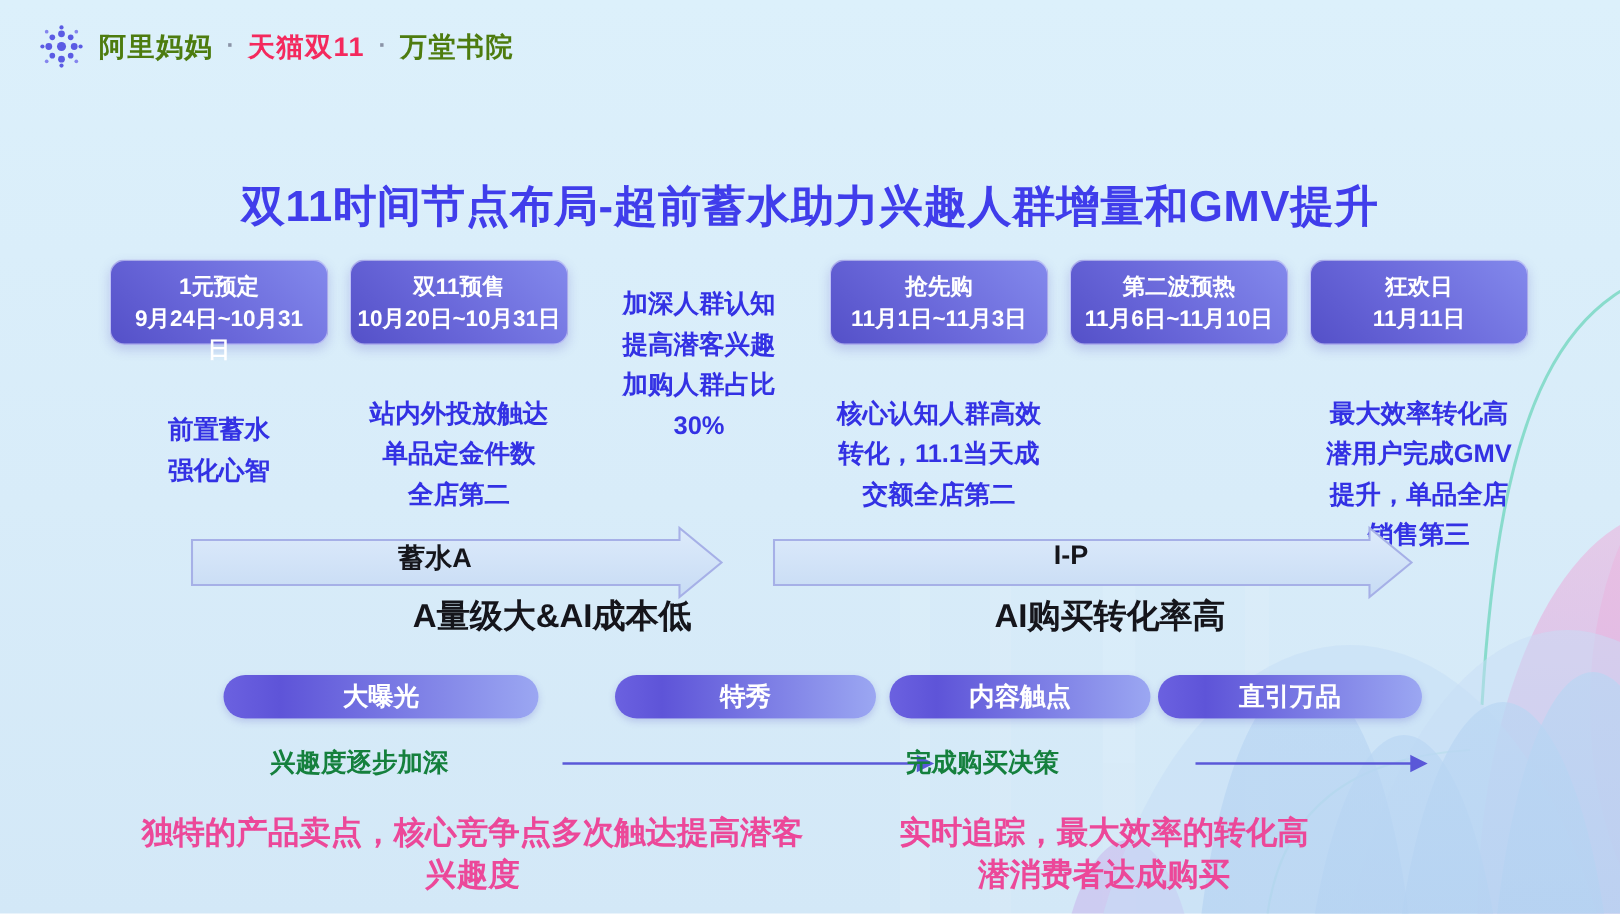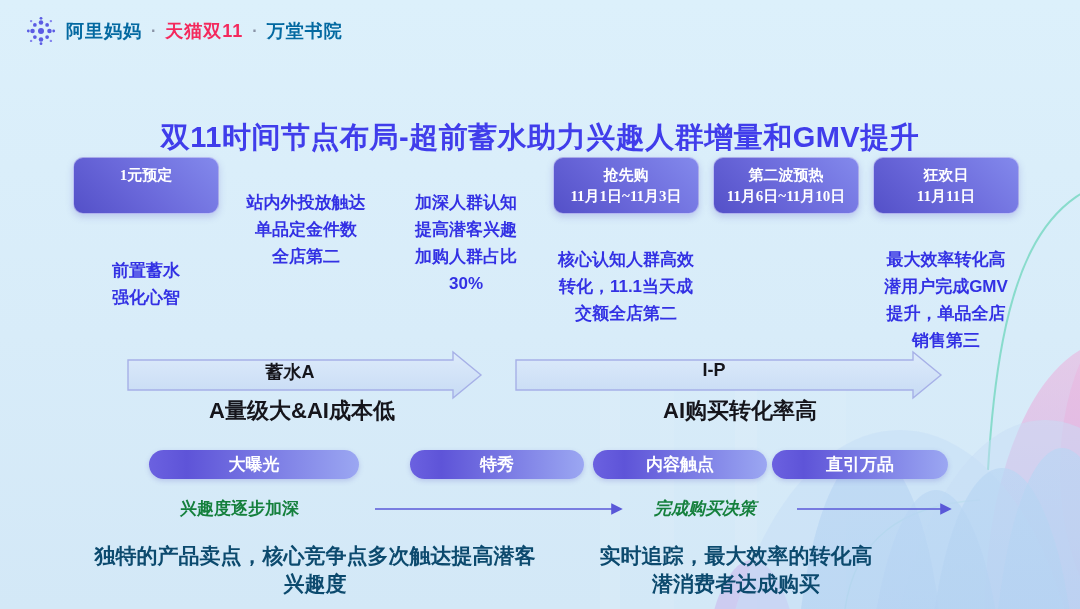--- a/index.html
+++ b/index.html
@@ -5,35 +5,35 @@
   html,body{margin:0;padding:0;}
   body{
     width:1080px;height:609px;position:relative;overflow:hidden;
     background:linear-gradient(180deg,#dcf0fb 0%,#d8ecf9 55%,#d3e8f7 100%);
     font-family:"Liberation Sans","DejaVu Sans",sans-serif;
   }
   
   #decor{position:absolute;inset:0;z-index:0;}
   
   .header{position:absolute;left:25px;top:15px;display:flex;align-items:center;gap:9px;z-index:2;}
-  .brand{font-size:18px;font-weight:700;color:#0369a1;letter-spacing:1px;}
+  .brand{font-size:18px;font-weight:700;color:#4d7c0f;letter-spacing:1px;}
   .brand.red{color:#f4295d;}
   .brand-sep{color:#8a93a6;font-size:16px;font-weight:700;}
   
   .title{position:absolute;left:0;top:76px;width:100%;text-align:center;
     font-size:29px;font-weight:800;color:#403deb;letter-spacing:0.5px;z-index:2;margin-top:42px;}
   
   .stage{position:absolute;top:157px;width:160px;z-index:2;text-align:center;}
   .stage-box{
-    width:146px;height:57px;margin:0 auto;border-radius:10px;
+    width:146px;height:57px;margin:16px auto;border-radius:10px;
     background:linear-gradient(45deg,#5450c8 0%,#6a68da 45%,#8389ec 100%);
     border:1px solid rgba(235,240,255,0.55);
     box-shadow:0 3px 7px rgba(90,90,200,0.25);
     color:#ffffff;font-weight:700;font-size:15px;line-height:21px;padding-top:7px;
-    box-sizing:border-box;overflow:visible;font-family:Liberation Serif, serif;
+    box-sizing:border-box;overflow:visible;
   }
   .stage0 .stage-dates{display:inline-block;max-width:124px;}
   .stage-desc{
     margin-top:32px;color:#3331e4;font-weight:700;font-size:17px;line-height:27px;
     white-space:pre-line;text-align:center;
   }
   .stage0 .stage-desc{margin-top:43px;}
   
   .block-arrow{position:absolute;top:350px;z-index:2;}
   .block-arrow-label{position:absolute;top:360px;text-align:center;
@@ -43,21 +43,21 @@
   
   .pill{position:absolute;top:450px;height:29px;border-radius:15px;z-index:2;
     background:linear-gradient(90deg,#6b61e0 0%,#5e54d8 18%,#9ba7f2 100%);
     color:#ffffff;font-size:17px;font-weight:800;text-align:center;line-height:29px;
     box-shadow:0 2px 5px rgba(90,90,200,0.25);}
   
   .flow-note{position:absolute;top:497px;font-size:17px;font-weight:800;color:#15803d;z-index:2;}
   #flow-arrows{position:absolute;left:0;top:495px;width:1080px;height:30px;z-index:1;}
   
   .footnote{position:absolute;top:542px;text-align:center;font-size:21px;line-height:28px;
-    font-weight:800;color:#0c4a6e;z-index:2;}
+    font-weight:800;color:#ec4899;z-index:2;}
 </style>
 </head>
 <body>
 
 <svg id="decor" width="1080" height="609" viewBox="0 0 1080 609">
   <defs>
     <linearGradient id="gPink" x1="0" y1="0" x2="0" y2="1">
       <stop offset="0" stop-color="#edb6de"></stop>
         <stop offset="1" stop-color="#b98ce4"></stop>
     </linearGradient>
@@ -112,25 +112,30 @@
   <span class="brand red">天猫双11</span>
   <span class="brand-sep">·</span>
   <span class="brand">万堂书院</span>
 </div>
 
 <div class="title">双11时间节点布局-超前蓄水助力兴趣人群增量和GMV提升</div>
 
 <div class="stage stage0" style="left:66px;">
   <div class="stage-box">
     <div>1元预定</div>
+    <div class="stage-dates">9月24日~10月31日</div>
   </div>
   <div class="stage-desc">前置蓄水
 强化心智</div>
 </div>
 <div class="stage" style="left:226px;">
+  <div class="stage-box">
+    <div>双11预售</div>
+    <div class="stage-dates">10月20日~10月31日</div>
+  </div>
   <div class="stage-desc">站内外投放触达
 单品定金件数
 全店第二</div>
 </div>
 <div class="stage" style="left:386px;">
   <div class="stage-desc">加深人群认知
 提高潜客兴趣
 加购人群占比
 30%</div>
 </div>
@@ -163,21 +168,21 @@
 <svg class="block-arrow" style="left:127px;" width="356" height="50" viewBox="0 0 356 50">
   <defs>
     <linearGradient id="gArrow" x1="0" y1="0" x2="0" y2="1">
       <stop offset="0" stop-color="#ddebfb"></stop>
         <stop offset="1" stop-color="#c7dbf4"></stop>
     </linearGradient>
   </defs>
   <polygon points="1,10 326,10 326,2 354,25 326,48 326,40 1,40" fill="url(#gArrow)" stroke="#a6b0e7" stroke-width="1.4"></polygon>
 </svg>
 <div class="block-arrow-label" style="left:127px;width:326px;">蓄水A</div>
-<div class="block-arrow-sub" style="left:132px;width:340px;">A量级大&amp;AI成本低</div>
+<div class="block-arrow-sub" style="left:121px;width:340px;text-align:right;">A量级大&amp;AI成本低</div>
 
 <svg class="block-arrow" style="left:515px;" width="428" height="50" viewBox="0 0 428 50">
   <polygon points="1,10 398,10 398,2 426,25 398,48 398,40 1,40" fill="url(#gArrow)" stroke="#a6b0e7" stroke-width="1.4"></polygon>
 </svg>
 <div class="block-arrow-label" style="left:515px;width:398px;">I-P</div>
 <div class="block-arrow-sub" style="left:560px;width:360px;">AI购买转化率高</div>
 
 <div class="pill" style="left:149px;width:210px;">大曝光</div>
 <div class="pill" style="left:410px;width:174px;font-family:Liberation Serif, serif;">特秀</div>
 <div class="pill" style="left:593px;width:174px;">内容触点</div>
@@ -185,16 +190,16 @@
 
 <div class="flow-note" style="left:180px;">兴趣度逐步加深</div>
 <svg id="flow-arrows" viewBox="0 0 1080 30">
   <g stroke="#5a58d8" stroke-width="1.6" fill="#5a58d8">
     <line x1="375" y1="14" x2="612" y2="14"></line>
     <polygon points="612,9.5 621,14 612,18.5"></polygon>
     <line x1="797" y1="14" x2="941" y2="14"></line>
     <polygon points="941,9.5 950,14 941,18.5"></polygon>
   </g>
 </svg>
-<div class="flow-note" style="left:654px;font-style:italic;">完成购买决策</div>
+<div class="flow-note" style="left:604px;">完成购买决策</div>
 
 <div class="footnote" style="left:92px;width:446px;">独特的产品卖点，核心竞争点多次触达提高潜客兴趣度</div>
 <div class="footnote" style="left:596px;width:280px;">实时追踪，最大效率的转化高潜消费者达成购买</div>
 
 </body></html>

